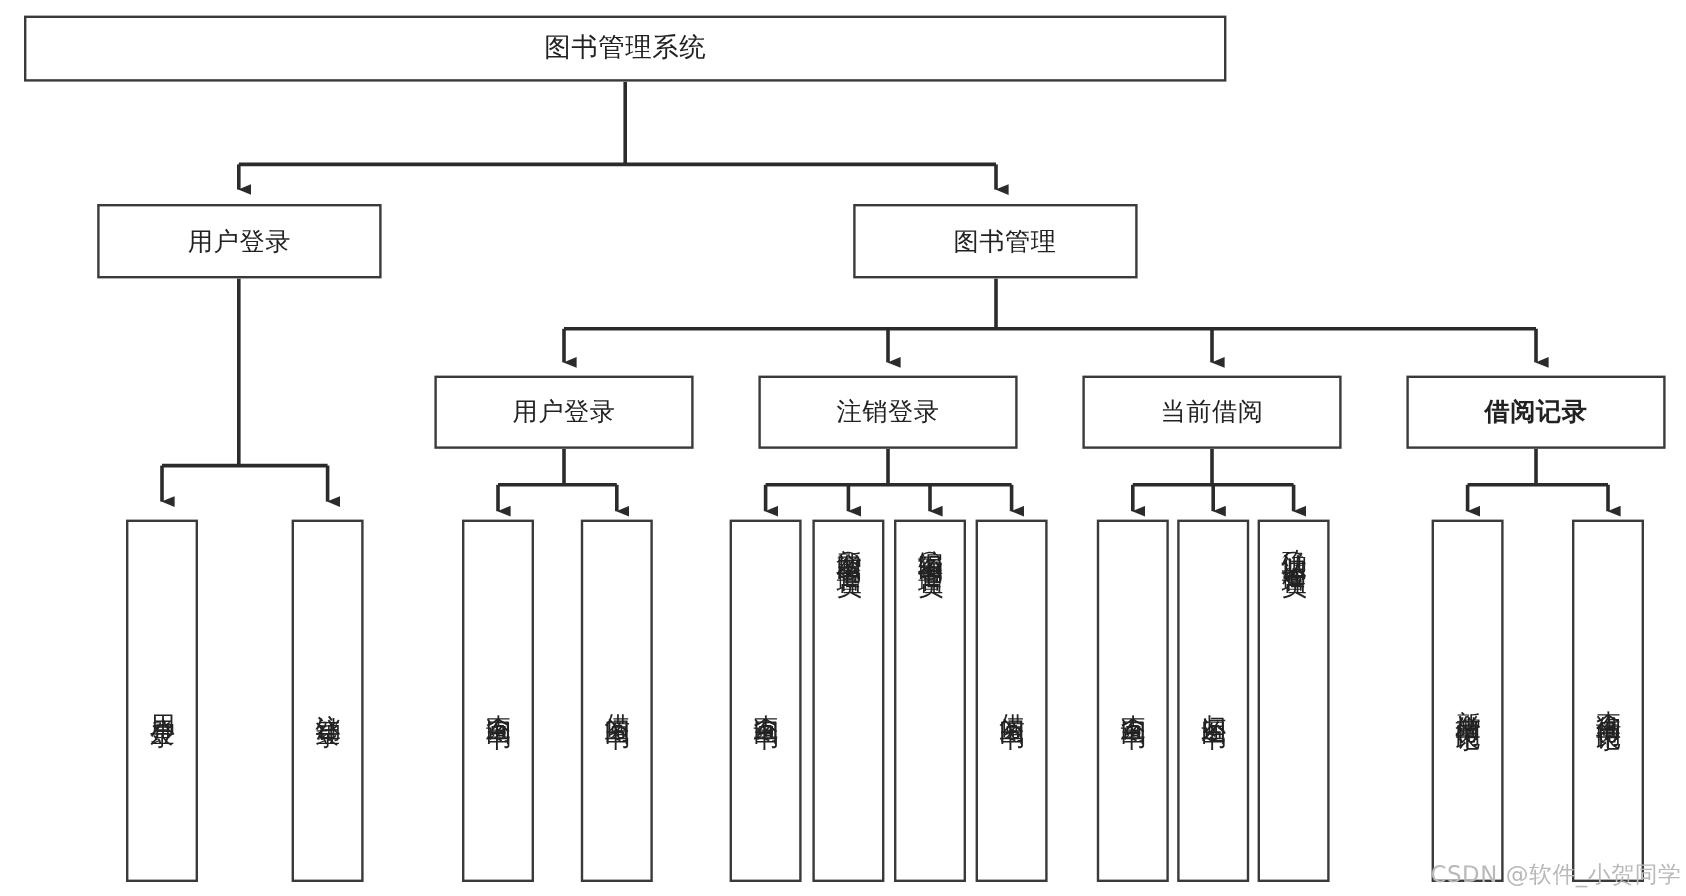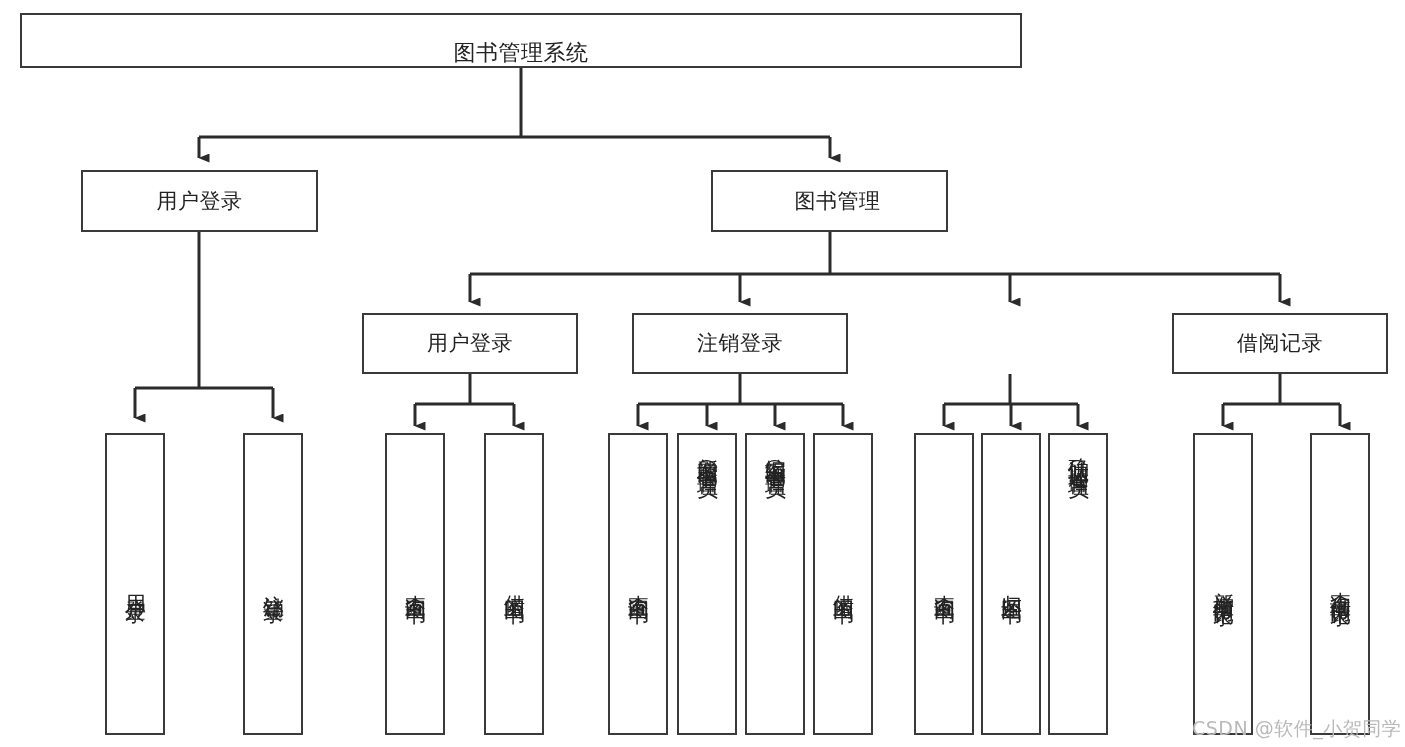--- a/index.html
+++ b/index.html
@@ -121,38 +121,41 @@
       <path d="M 1011,404 L 1011,426" marker-end="url(#arrow)"></path>
       <path d="M 1078,404 L 1078,426" marker-end="url(#arrow)"></path>
 
       <path d="M 1280,374 L 1280,404"></path>
       <path d="M 1223,404 L 1340,404"></path>
       <path d="M 1223,404 L 1223,426" marker-end="url(#arrow)"></path>
       <path d="M 1340,404 L 1340,426" marker-end="url(#arrow)"></path>
     </g>
   </svg>
 
-  <div class="node h root" style="left:20px; top:13px; width:1002px; height:55px;align-items:flex-end;">
+  <div class="node h root" style="left:20px; top:13px; width:1002px; height:55px;">
     <span class="label">图书管理系统</span>
   </div>
 
   <div class="node h" style="left:81px; top:170px; width:237px; height:62px;">
     <span class="label">用户登录</span>
   </div>
   <div class="node h" style="left:711px; top:170px; width:237px; height:62px;padding-left:16px;">
     <span class="label">图书管理</span>
   </div>
 
   <div class="node h" style="left:362px; top:313px; width:216px; height:61px;">
     <span class="label">用户登录</span>
   </div>
   <div class="node h" style="left:632px; top:313px; width:216px; height:61px;">
     <span class="label">注销登录</span>
   </div>
-  <div class="node h" style="left:1172px; top:313px; width:216px; height:61px;">
+  <div class="node h" style="left:902px; top:313px; width:216px; height:61px;">
+    <span class="label">当前借阅</span>
+  </div>
+  <div class="node h" style="left:1172px; top:313px; width:216px; height:61px;font-weight:bold;">
     <span class="label">借阅记录</span>
   </div>
 
   <div class="node v mid" style="left:105px; top:433px; width:60px; height:302px;">
     <span class="label">用户登录</span>
   </div>
   <div class="node v mid" style="left:243px; top:433px; width:60px; height:302px;">
     <span class="label">注销登录</span>
   </div>
 

